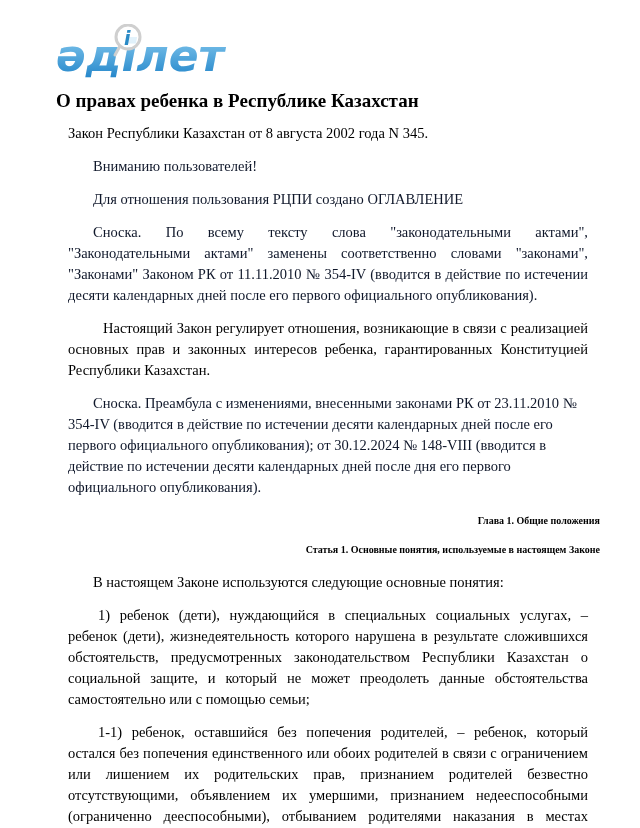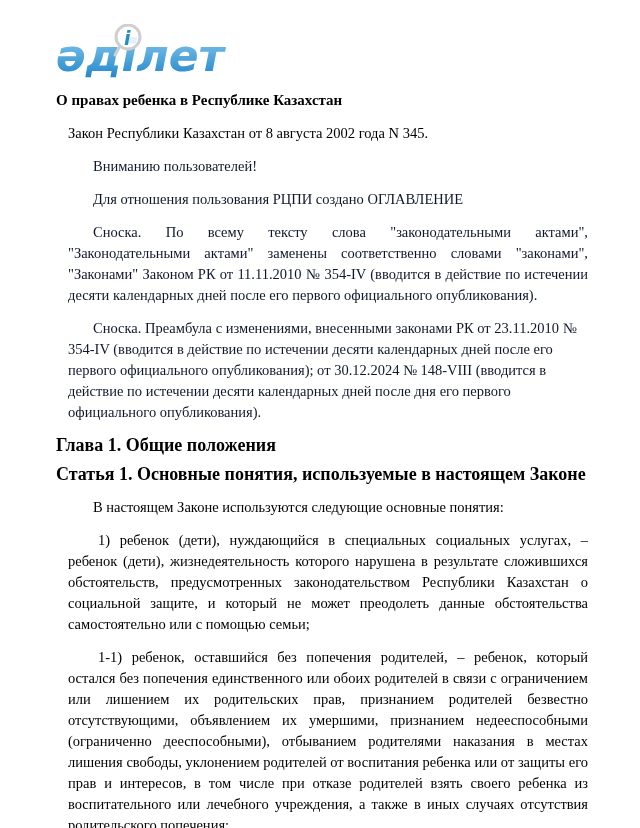--- a/index.html
+++ b/index.html
@@ -18,26 +18,27 @@
     color: #000000;
   }
   .logo-wrap { height: 58px; margin-bottom: 8px; }
   p { margin: 12px; }
   .red { color: #0f172a; }
   .just { text-align: justify; }
   .ind25 { text-indent: 25px; }
   .ind30 { text-indent: 30px; }
   .ind35 { text-indent: 35px; }
   .doc-title {
-    font-size: 15px; font-weight: bold;
+    font-size: 19px; font-weight: bold;
     margin: 6px 0 12px 0;
   }
   .heading {
-    font-size: 18px; font-weight: bold;
+    font-size: 10px; font-weight: bold;
     margin: 8px 0 8px 0;
+    text-align: right;
   }
 </style>
 </head>
 <body>
 
 <div class="page">
 
   <div class="logo-wrap">
     <svg width="180" height="58" viewBox="0 0 180 58">
       <defs>
@@ -57,20 +58,21 @@
 
   <div class="doc-title">О правах ребенка в Республике Казахстан</div>
 
   <p>Закон Республики Казахстан от 8 августа 2002 года N 345.</p>
 
   <p class="red ind25">Вниманию пользователей!</p>
   <p class="red ind25">Для отношения пользования РЦПИ создано ОГЛАВЛЕНИЕ</p>
 
   <p class="red just ind25">Сноска. По всему тексту слова "законодательными актами", "Законодательными актами" заменены соответственно словами "законами", "Законами" Законом РК от 11.11.2010 № 354-IV (вводится в действие по истечении десяти календарных дней после его первого официального опубликования).</p>
 
+  <p class="just ind35">Настоящий Закон регулирует отношения, возникающие в связи с реализацией основных прав и законных интересов ребенка, гарантированных Конституцией Республики Казахстан.</p>
 
   <p class="red ind25">Сноска. Преамбула с изменениями, внесенными законами РК от 23.11.2010 № 354-IV (вводится в действие по истечении десяти календарных дней после его первого официального опубликования); от 30.12.2024 № 148-VIII (вводится в действие по истечении десяти календарных дней после дня его первого официального опубликования).</p>
 
   <div class="heading">Глава 1. Общие положения</div>
 
   <div class="heading">Статья 1. Основные понятия, используемые в настоящем Законе</div>
 
   <p class="ind25">В настоящем Законе используются следующие основные понятия:</p>
 
   <p class="just ind30">1) ребенок (дети), нуждающийся в специальных социальных услугах, – ребенок (дети), жизнедеятельность которого нарушена в результате сложившихся обстоятельств, предусмотренных законодательством Республики Казахстан о социальной защите, и который не может преодолеть данные обстоятельства самостоятельно или с помощью семьи;</p>

